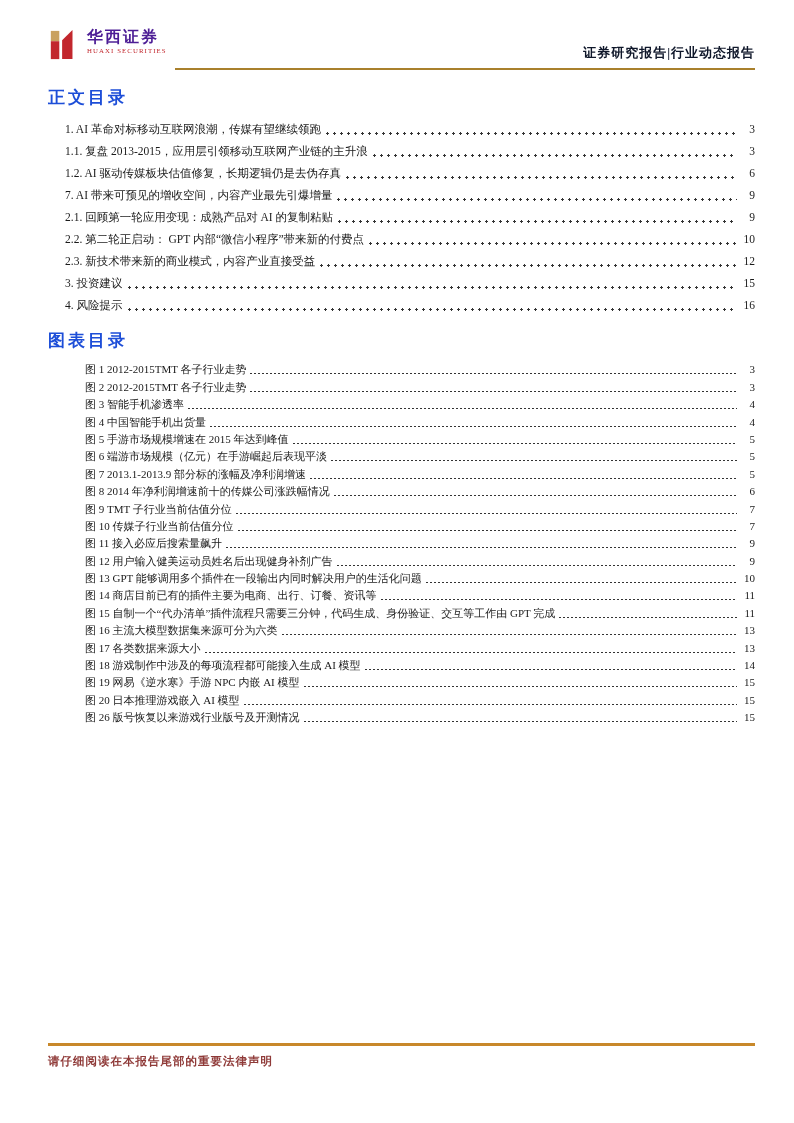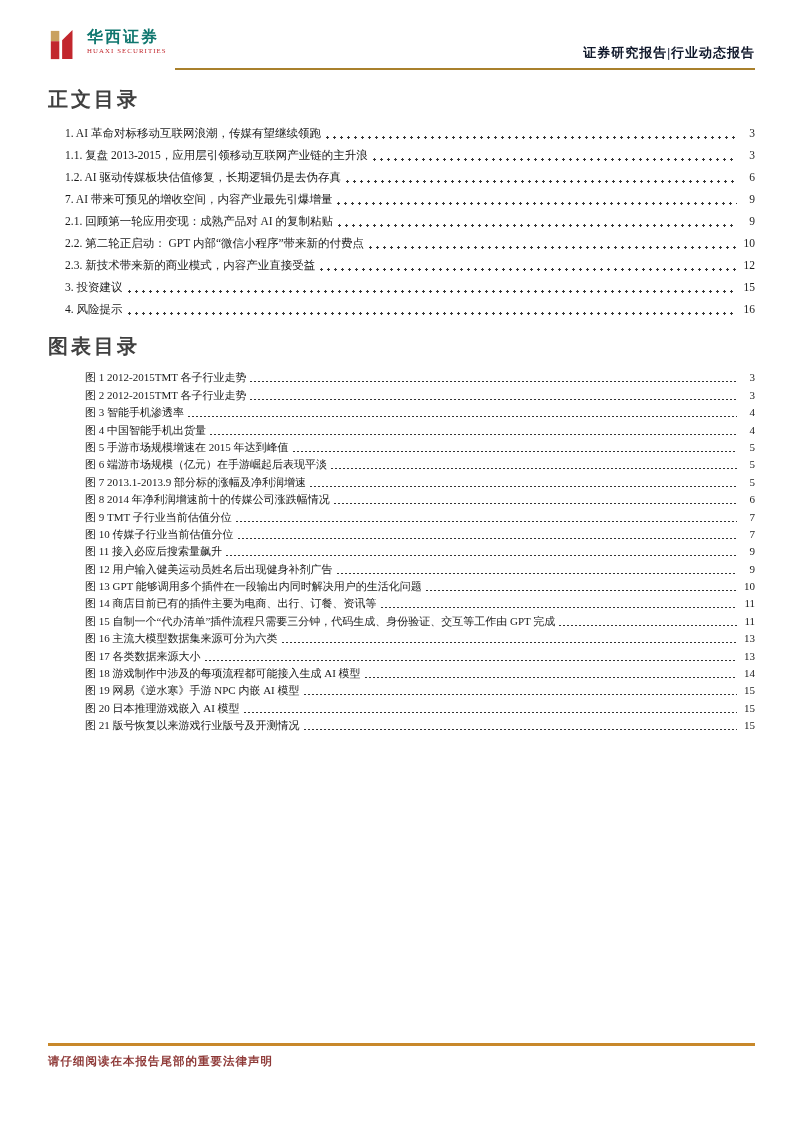--- a/index.html
+++ b/index.html
@@ -6,27 +6,27 @@
   body{
     width:794px;height:1123px;position:relative;overflow:hidden;
     font-family:"Liberation Serif","DejaVu Serif",serif;color:#1a1a1a;
   }
   .page{position:absolute;inset:0;padding:26px 39px 0 48px;box-sizing:border-box;}
 
   
   .header{position:relative;height:44px;}
   .logo{position:absolute;left:0;top:2px;display:flex;align-items:flex-start;gap:7px;}
   .logo-mark{width:32px;height:34px;flex:none;}
-  .logo-text .cn{font-size:16px;font-weight:bold;color:#0f766e;letter-spacing:2px;line-height:18px;}
+  .logo-text .cn{font-size:16px;font-weight:bold;color:#4c1d95;letter-spacing:2px;line-height:18px;}
   .logo-text .en{font-size:6.8px;color:#c2272d;letter-spacing:1.1px;line-height:9px;}
   .report-type{position:absolute;right:0;bottom:8px;font-size:13px;font-weight:bold;color:#0f172a;letter-spacing:1px;}
   .header-rule{position:absolute;left:127px;right:0;bottom:0;height:2.5px;background:#a9802c;}
 
   
-  .sec-title{margin-top:16px;font-size:20px;font-weight:bold;color:#404040;letter-spacing:3px;}
+  .sec-title{margin-top:16px;font-size:17px;font-weight:bold;color:#1d4ed8;letter-spacing:3px;}
   .sec-title.figures{margin-top:16px;}
 
   
   .toc-list{margin-top:6px;}
   .toc-list .row{display:flex;align-items:flex-end;height:22px;font-size:11.5px;padding-left:17px;}
   .fig-list{margin-top:8px;}
   .fig-list .row{display:flex;align-items:flex-end;height:17.4px;font-size:11px;padding-left:37px;}
   .row .label{white-space:nowrap;line-height:15px;}
   .row .dots{
     flex:1;height:12px;margin:0 2px 1px 3px;
@@ -240,21 +240,21 @@
         <span class="pg">15</span>
       </div>
 
       <div class="row">
         <span class="label">图 20 日本推理游戏嵌入 AI 模型</span>
         <span class="dots"></span>
         <span class="pg">15</span>
       </div>
 
       <div class="row">
-        <span class="label">图 21 版号恢复以来游戏行业版号及开测情况</span>
+        <span class="label">图 26 版号恢复以来游戏行业版号及开测情况</span>
         <span class="dots"></span>
         <span class="pg">15</span>
       </div>
     </div>
 
   <div class="footer">
     <div class="footer-rule"></div>
     <div class="footer-text">请仔细阅读在本报告尾部的重要法律声明</div>
   </div>
 

